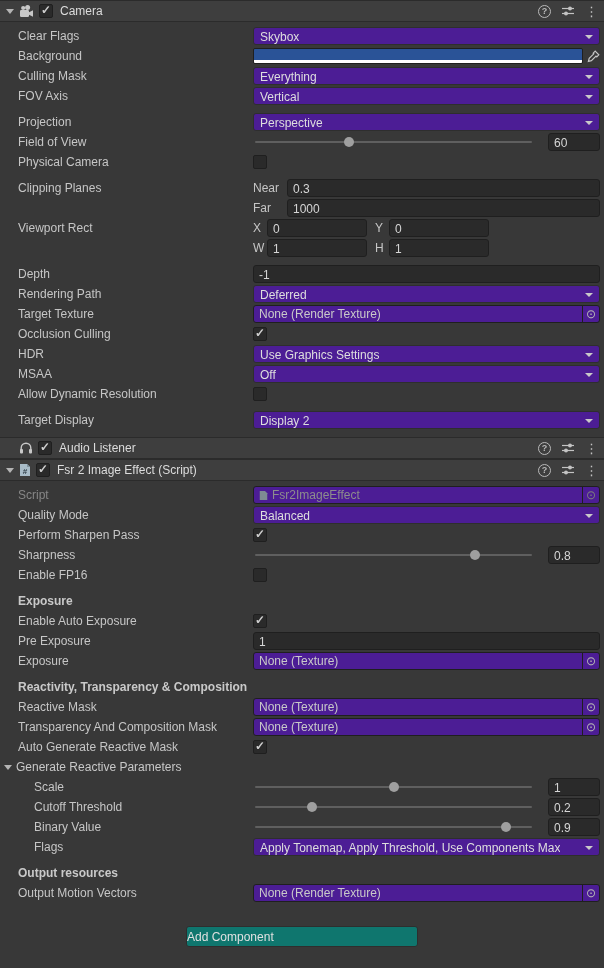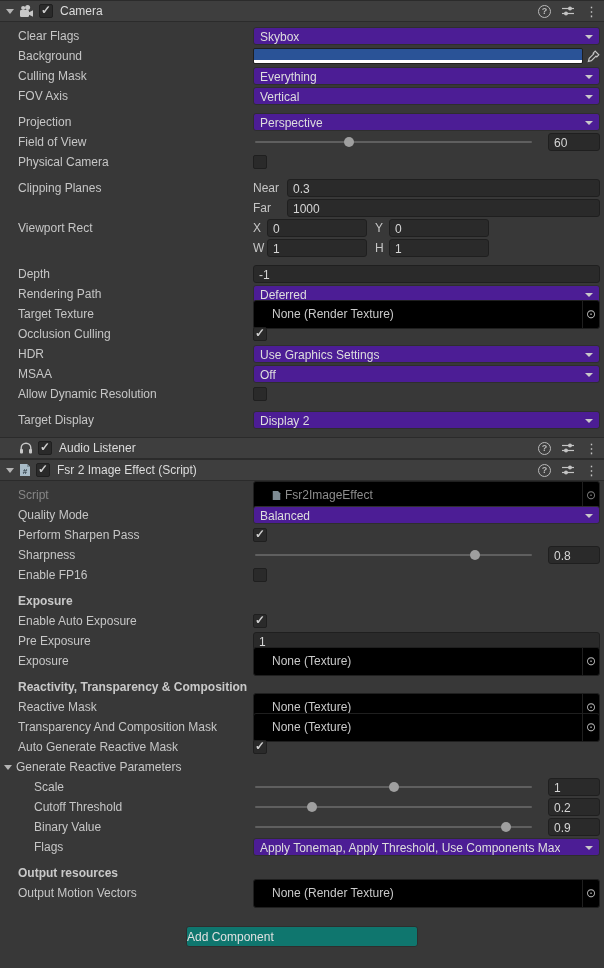--- a/index.html
+++ b/index.html
@@ -68,23 +68,23 @@
     border-top:4px solid #c9c9c9;
   }
   .textfield {
     flex:1; height:18px; background:#2a2a2a;
     border:1px solid #1f1f1f; border-radius:3px;
     display:flex; align-items:flex-end; padding:0 5px;
     color:#d6d6d6; min-width:0;
   }
   .textfield.small { flex:none; width:52px; margin-left:6px; }
   .objfield {
-    flex:1; height:29px; background:#000000;
+    flex:1; height:18px; background:#4c1d95;
     border:1px solid #1f1f1f; border-radius:3px;
-    display:flex; align-items:center; padding:0 20px 0 18px;
+    display:flex; align-items:center; padding:0 20px 0 5px;
     color:#c9c9c9; position:relative; min-width:0;
   }
   .objfield .obj-text { overflow:hidden; white-space:nowrap; }
   .obj-picker {
     position:absolute; right:0; top:0; bottom:0; width:17px;
     display:flex; align-items:center; justify-content:center;
     color:#b5b5b5; font-size:12px; border-left:1px solid #1f1f1f;
   }
   .obj-picker::after { content:"⊙"; }
   .objfield.disabled { color:#8d8d8d; }

